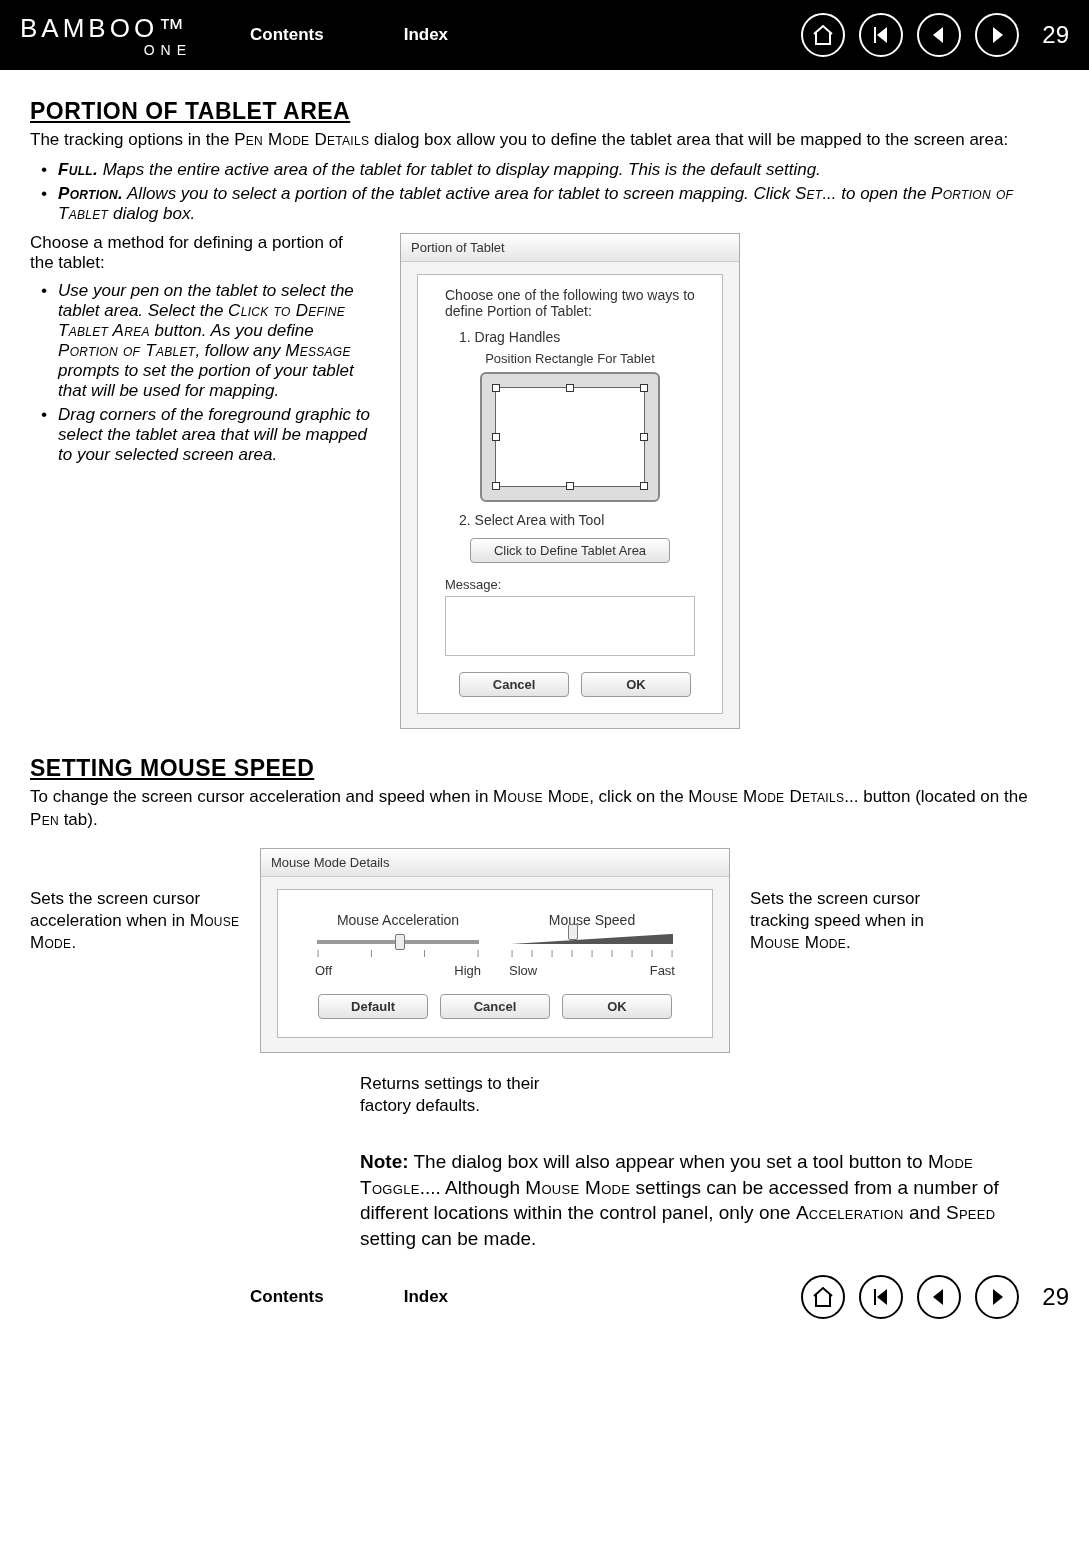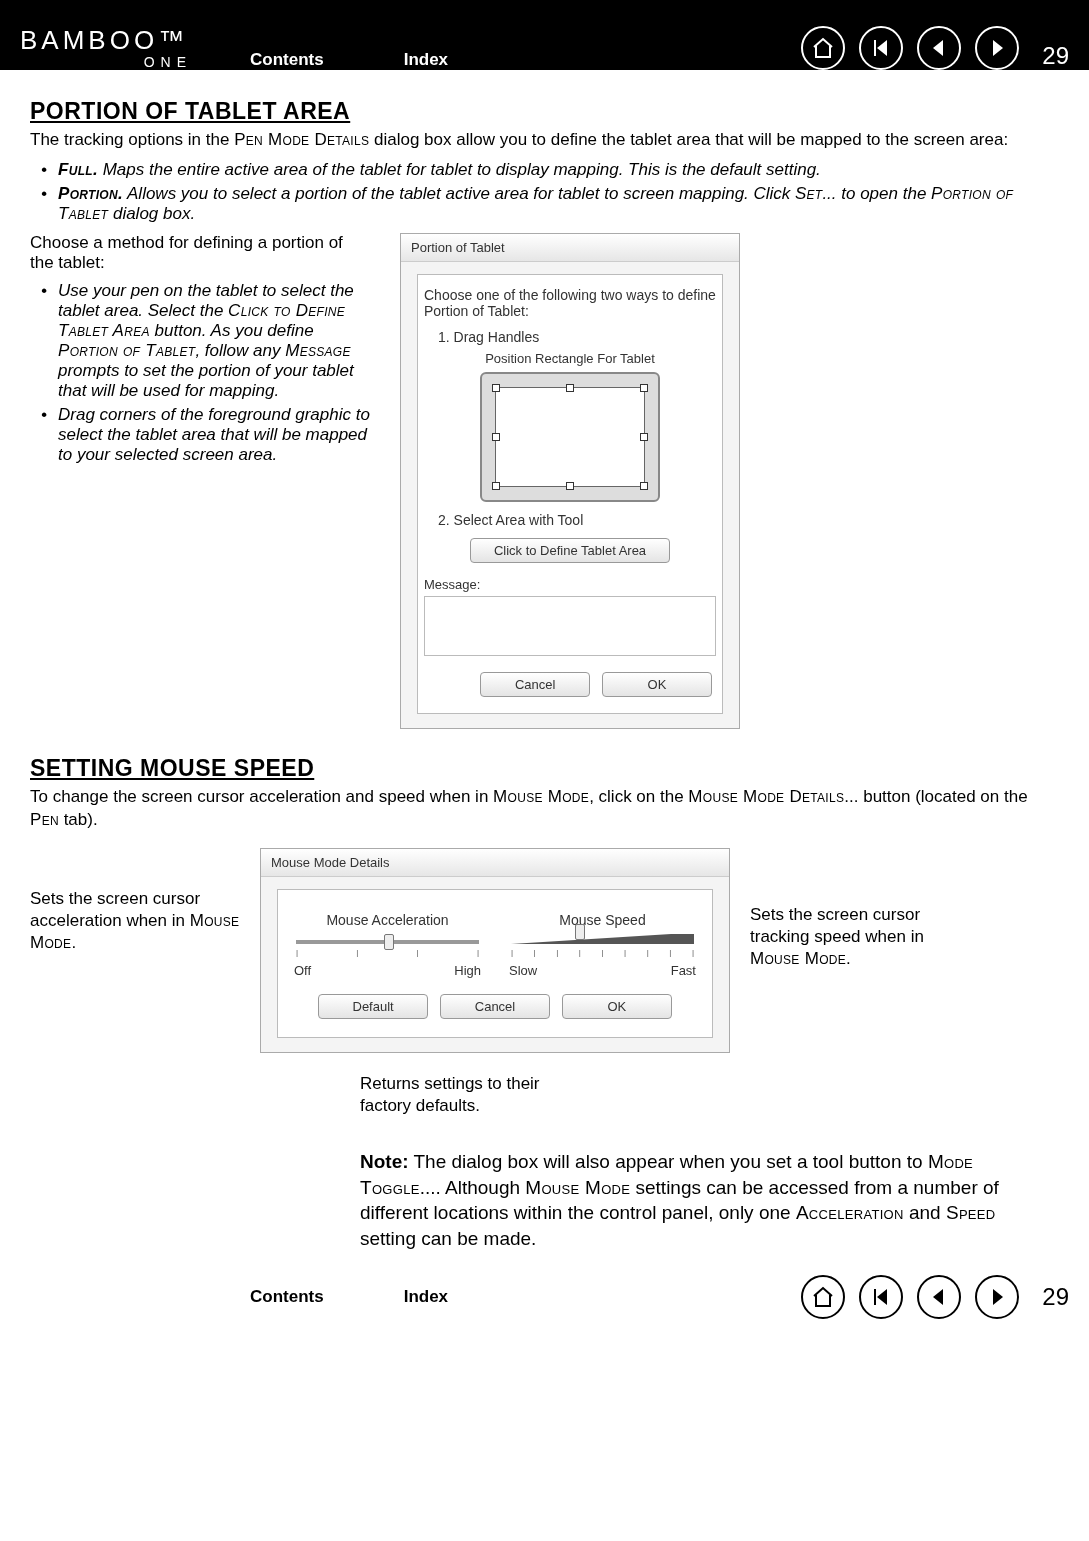--- a/index.html
+++ b/index.html
@@ -11,21 +11,21 @@
     background: #fff;
     width: 1089px;
   }
   
   .topbar, .botbar {
     display: flex;
     align-items: center;
     height: 70px;
     padding: 0 20px;
   }
-  .topbar { background: #000; color: #fff; align-items: flex-end; }
+  .topbar { background: #000; color: #fff; }
   .botbar { background: #fff; color: #000; }
   .logo {
     width: 190px;
     font-family: Arial, sans-serif;
   }
   .logo .main { font-size: 26px; letter-spacing: 4px; font-weight: 300; }
   .logo .sub  { font-size: 14px; letter-spacing: 6px; text-align: right; padding-right: 18px; margin-top:-2px;}
   .topbar a, .botbar a { font-weight: bold; text-decoration: none; margin: 0 40px; cursor: pointer; }
   .topbar a { color: #fff; }
   .botbar a { color: #000; }
@@ -58,21 +58,21 @@
   
   .dialog {
     border: 1px solid #aaa; background: #f4f4f4; font-size: 14px; color: #333;
   }
   .dialog .titlebar {
     height: 28px; background: linear-gradient(#fff,#e6e6e6); border-bottom: 1px solid #ccc;
     display: flex; align-items: center; padding: 0 10px; font-size: 13px;
   }
   .dialog .inner { padding: 12px 16px 14px 16px; }
   .panel {
-    border: 1px solid #bbb; background: #fff; padding: 12px 6px; font-size: 14px;
+    border: 1px solid #bbb; background: #fff; padding: 12px 27px; font-size: 14px;
   }
   .subhead { margin: 10px 0 6px 14px; }
   .caption { text-align: center; font-size: 13px; margin: 4px 0 6px 0; }
   .tabletframe {
     width: 180px; height: 130px; margin: 0 auto 10px auto;
     border: 2px solid #888; border-radius: 6px; background: #ddd;
     display:flex; align-items:center; justify-content:center;
   }
   .tabletinner {
     width: 150px; height: 100px; border: 1px solid #666; background: #fff; position: relative;
@@ -85,21 +85,21 @@
   .h-t{top:-4px;left:calc(50% - 4px);} .h-b{bottom:-4px;left:calc(50% - 4px);}
   .h-l{left:-4px;top:calc(50% - 4px);} .h-r{right:-4px;top:calc(50% - 4px);}
   .winbtn {
     display:inline-block; min-width: 110px; padding: 4px 16px; margin: 4px;
     border: 1px solid #999; border-radius: 4px;
     background: linear-gradient(#fff,#e4e4e4); font-size: 13px; text-align: center;
     cursor: pointer;
   }
   .msglabel { font-size: 13px; margin: 10px 0 4px 0; }
   .msgbox { height: 60px; border: 1px solid #bbb; background: #fff; margin-bottom: 12px; }
-  .btnrow { text-align: right; }
+  .btnrow { text-align: right; font-weight: bold; }
 
   
   .mousewrap { display: flex; align-items: flex-start; gap: 20px; margin-top: 16px; }
   .sidelabel { width: 210px; font-size: 17px; line-height: 1.3; }
   .dialog2 { width: 470px; }
   .sliders { display: flex; gap: 20px; padding: 10px 6px 0 6px; }
   .slidercol { flex: 1; text-align: center; }
   .slidercol .lbl { font-size: 14px; margin-bottom: 12px; }
   .track {
     height: 4px; background: #999; position: relative; margin: 0 6px;
@@ -279,21 +279,21 @@
           </div>
           <div class="btnrow" style="text-align:center; margin-top:12px">
             <span class="winbtn">Default</span>
             <span class="winbtn">Cancel</span>
             <span class="winbtn">OK</span>
           </div>
         </div>
       </div>
     </div>
 
-    <div class="sidelabel" style="margin-top:56px">
+    <div class="sidelabel" style="margin-top:40px">
       <span>Sets the screen cursor tracking speed when in </span><span class="sc">Mouse Mode</span><span>.</span>
     </div>
   </div>
 
   <div class="underlabel">Returns settings to their factory defaults.</div>
 
   <div class="note">
     <b>Note:</b><span> The dialog box will also appear when you set a tool button to </span><span class="sc">Mode Toggle</span><span>....  Although </span><span class="sc">Mouse Mode</span><span> settings can be accessed from a number of different locations within the control panel, only one </span><span class="sc">Acceleration</span><span> and </span><span class="sc">Speed</span><span> setting can be made.</span>
   </div>
 

